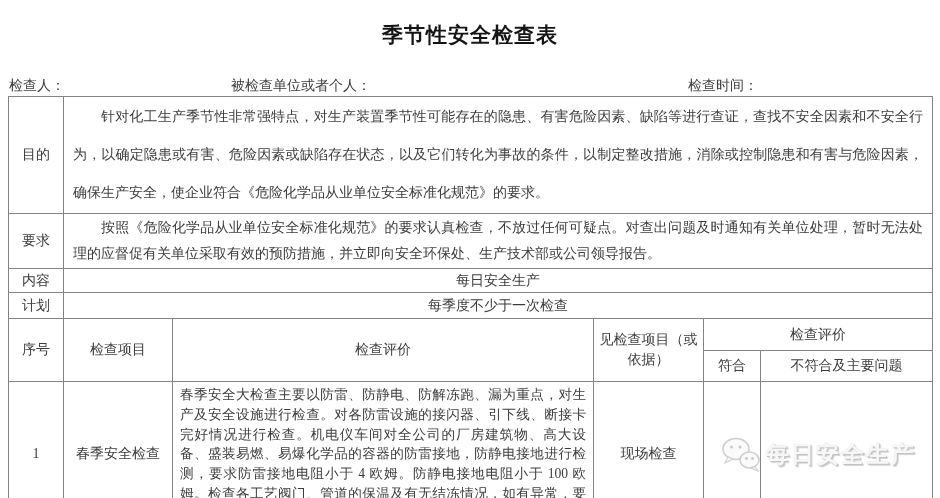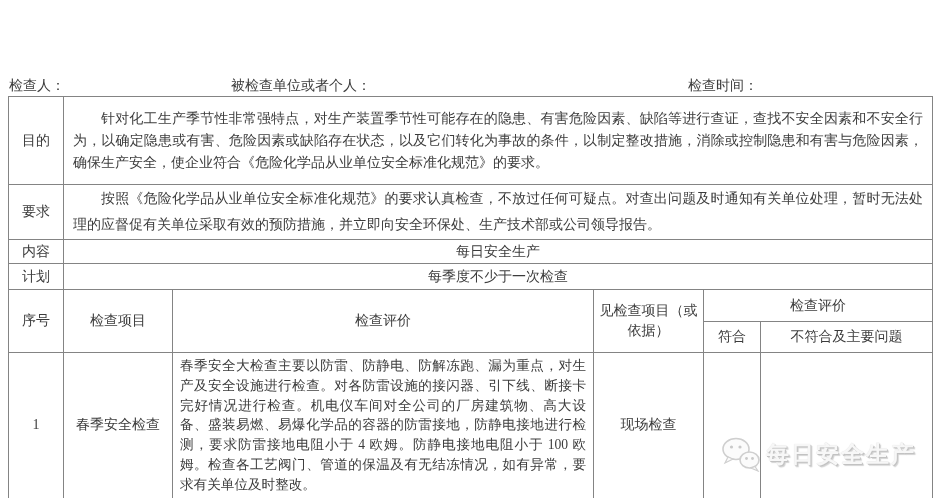--- a/index.html
+++ b/index.html
@@ -48,21 +48,21 @@
     overflow: hidden;
   }
   .cell-center { text-align: center; }
   .label-cell { text-align: center; font-size: 14px; margin-left: 22px; }
   .para-cell {
     text-align: justify;
     padding: 1px 9px 1px 9px;
     text-indent: 2em;
   }
   .tr-purpose { height: 88px; }
-  .tr-purpose .para-cell { line-height: 22px; }
+  .tr-purpose .para-cell { line-height: 38px; }
   .tr-requirement { height: 52px; }
   .tr-requirement .para-cell { line-height: 26px; }
   .tr-content { height: 24px; }
   .tr-plan { height: 26px; }
   .tr-head1 { height: 32px; }
   .tr-head2 { height: 31px; }
   .tr-data { height: 141px; }
   .head-cell { text-align: center; line-height: 20px; padding: 2px; }
   .standard-cell {
     text-align: justify;
@@ -89,20 +89,21 @@
     text-shadow: 1px 1px 0 #c2c2c2, 2px 2px 1px #d4d4d4, 0 0 1px #dcdcdc;
     white-space: nowrap;
   }
   .wechat-icon svg { display: block; }
 </style>
 </head>
 <body>
 
 <div class="page">
 
+  <div class="doc-title">季节性安全检查表</div>
 
   <div class="info-bar">
     <span class="info-inspector">检查人：</span>
     <span class="info-unit">被检查单位或者个人：</span>
     <span class="info-time">检查时间：</span>
   </div>
 
   <table class="inspection">
     <colgroup>
       <col style="width:55px">

